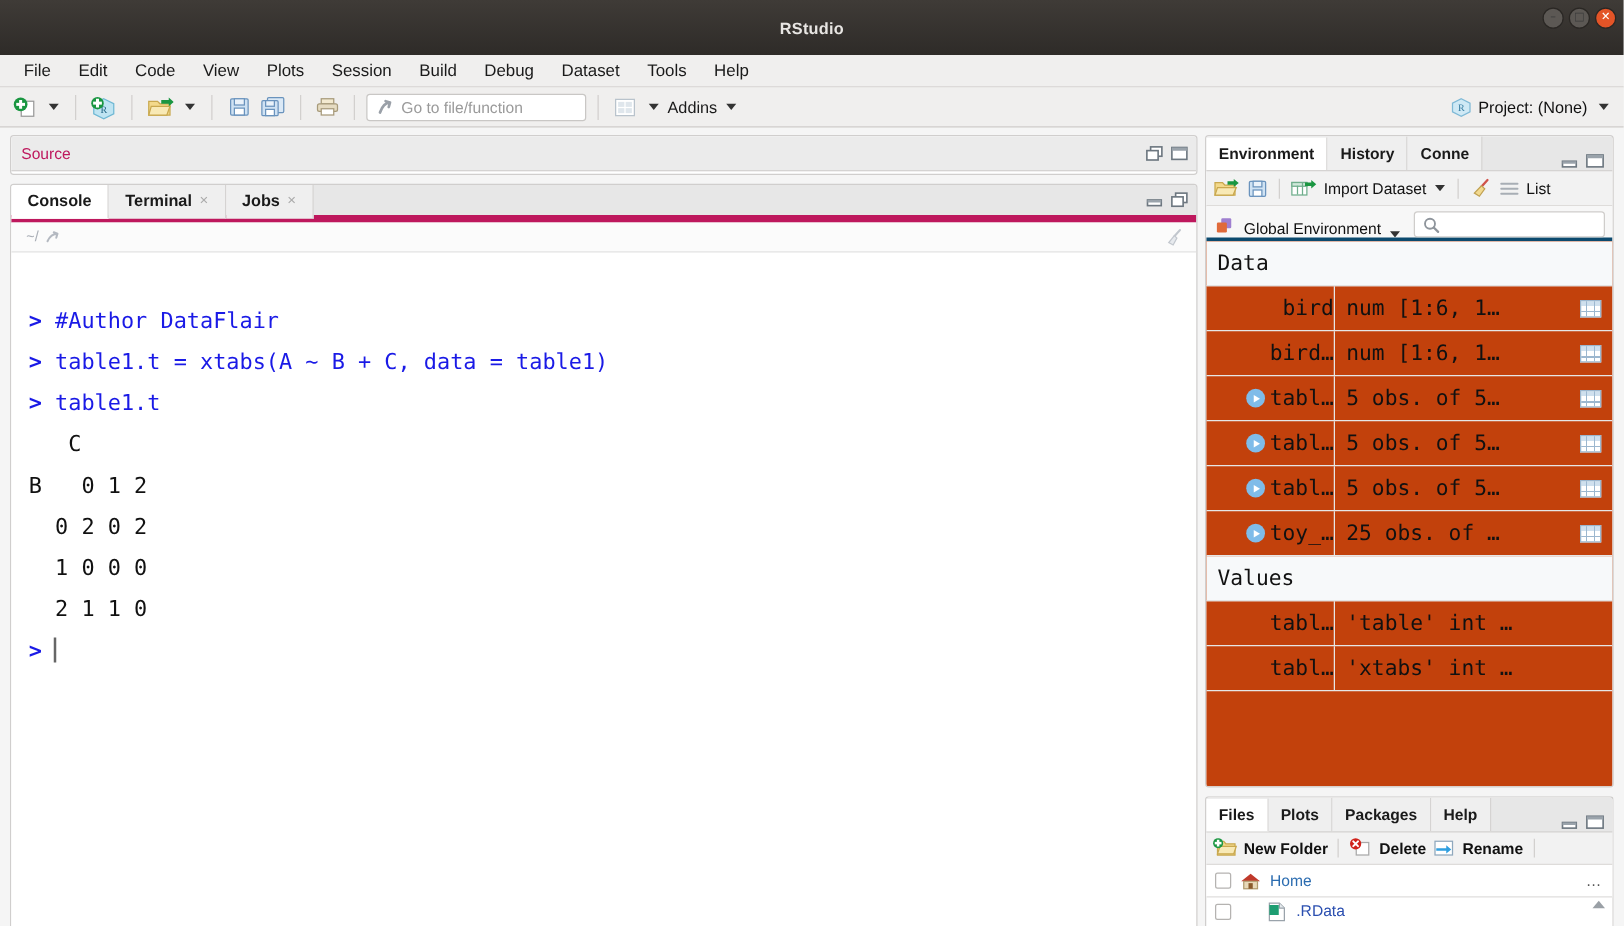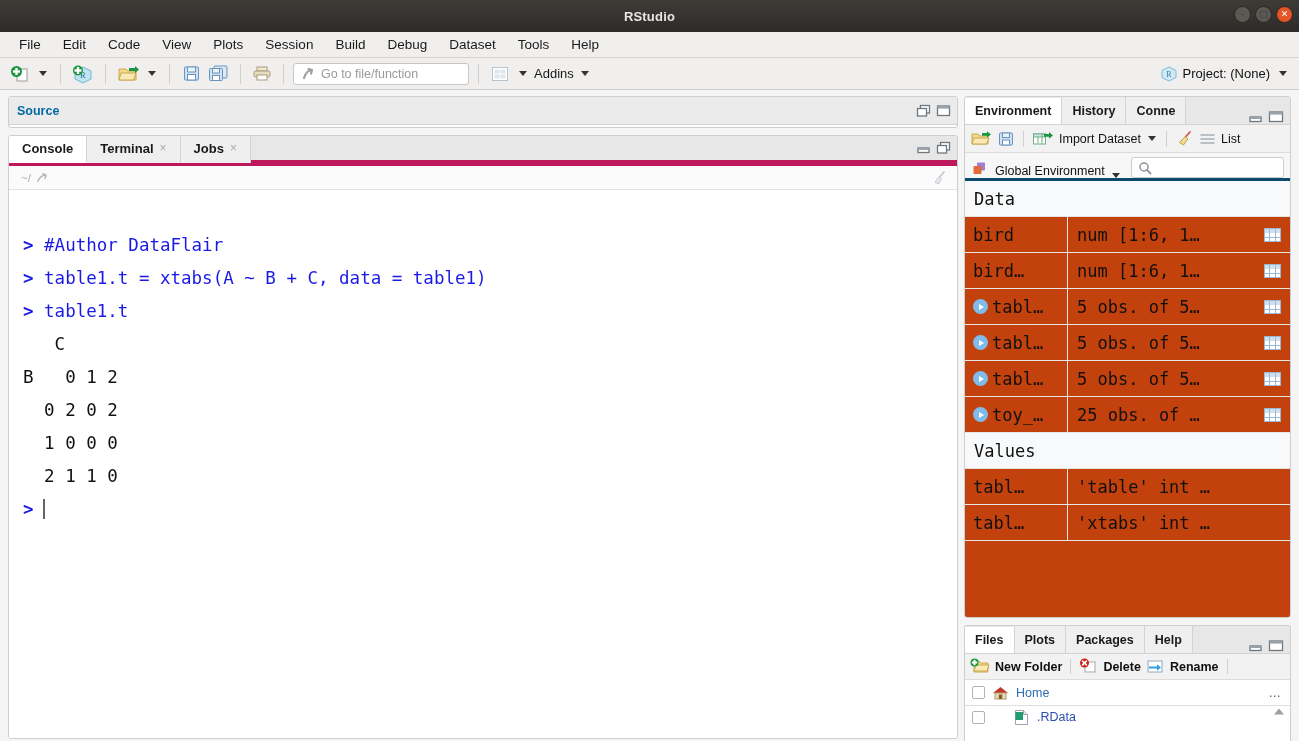--- a/index.html
+++ b/index.html
@@ -6,21 +6,21 @@
   html,body {
     width:1299px; height:741px;
     overflow:hidden;
     background:#f5f5f5;
     font-family:"Liberation Sans", sans-serif;
     font-size:13px;
     color:#111;
   }
   
   .titlebar{
-    height:32px; width:100%;
+    height:44px; width:100%;
     background:linear-gradient(to bottom,#3f3b37 0%,#2e2b28 100%);
     position:relative; display:flex; align-items:center; justify-content:center;
   }
   .titlebar .title{
     color:#e8e6e3; font-size:13px; font-weight:bold; letter-spacing:.2px;
   }
   .wbtns{ position:absolute; right:6px; top:0; height:28px; display:flex; align-items:center; gap:4px;}
   .wbtn{ width:17px;height:17px;border-radius:50%;display:flex;align-items:center;justify-content:center;
          font-size:9px;color:#3b3b3b;background:#5c5854; border:1px solid #2a2724;}
   .wbtn.close{ background:#e35427; color:#fff;}
@@ -49,21 +49,21 @@
   
   .main{ display:flex; width:1299px; height:655px; background:#f5f5f5; }
   .leftcol{ width:962px; display:flex; flex-direction:column; padding:6px 4px 6px 8px;}
   .rightcol{ width:337px; display:flex; flex-direction:column; padding:6px 8px 0 2px;}
   
   .panel{ background:#fff; border:1px solid #d0cecd; border-radius:3px; display:flex; flex-direction:column; overflow:hidden;}
   .panel-header{
     height:28px; background:#ebebeb; border-bottom:1px solid #d5d3d2;
     display:flex; align-items:center; padding:0 8px; position:relative;
   }
-  .panel-title{ font-size:12.5px; font-weight:bold; color:#0369a1;}
+  .panel-title{ font-size:12.5px; font-weight:normal; color:#be185d;}
   .minmax{ position:absolute; right:6px; display:flex; align-items:center; gap:5px;}
   
   .source-panel{ height:32px; margin-bottom:7px; flex:none;}
   
   .console-panel{ flex:1; }
   .tabstrip{
     height:30px; background:#e7e7e7; border-bottom:6px solid #be185d;
     display:flex; align-items:center; position:relative;
   }
   .tab{
@@ -117,21 +117,21 @@
     background:#f7f9fa; border-bottom:1px solid #e3e3e3;
     font-family:"DejaVu Sans Mono","Liberation Mono",monospace;
     font-size:17px; color:#111;
   }
   .env-row{
     height:36px; display:flex; align-items:center; border-bottom:1px solid #e6e6e6;
     font-family:"DejaVu Sans Mono","Liberation Mono",monospace; font-size:17px;
   }
   .env-name{
     width:103px; padding-left:8px; display:flex; align-items:center; gap:4px;
-    border-right:1px solid #e6e6e6; height:100%; overflow:hidden; white-space:nowrap;
+    border-right:1px solid #e6e6e6; height:100%; overflow:hidden; white-space:nowrap;justify-content:flex-end;
   }
   .env-val{ flex:1; padding-left:9px; overflow:hidden; white-space:nowrap; display:flex; align-items:center;}
   .env-val .vt{ flex:1; overflow:hidden;}
   .expander{
     width:15px;height:15px;border-radius:50%;background:#7fbce9;
     display:flex;align-items:center;justify-content:center; flex:none;
   }
   .expander:after{ content:""; border-left:5px solid #fff; border-top:3.5px solid transparent; border-bottom:3.5px solid transparent; margin-left:2px;}
   .gridicon{ width:17px;height:14px; border:1px solid #9cb7cf; margin-right:9px; flex:none;
              background:

